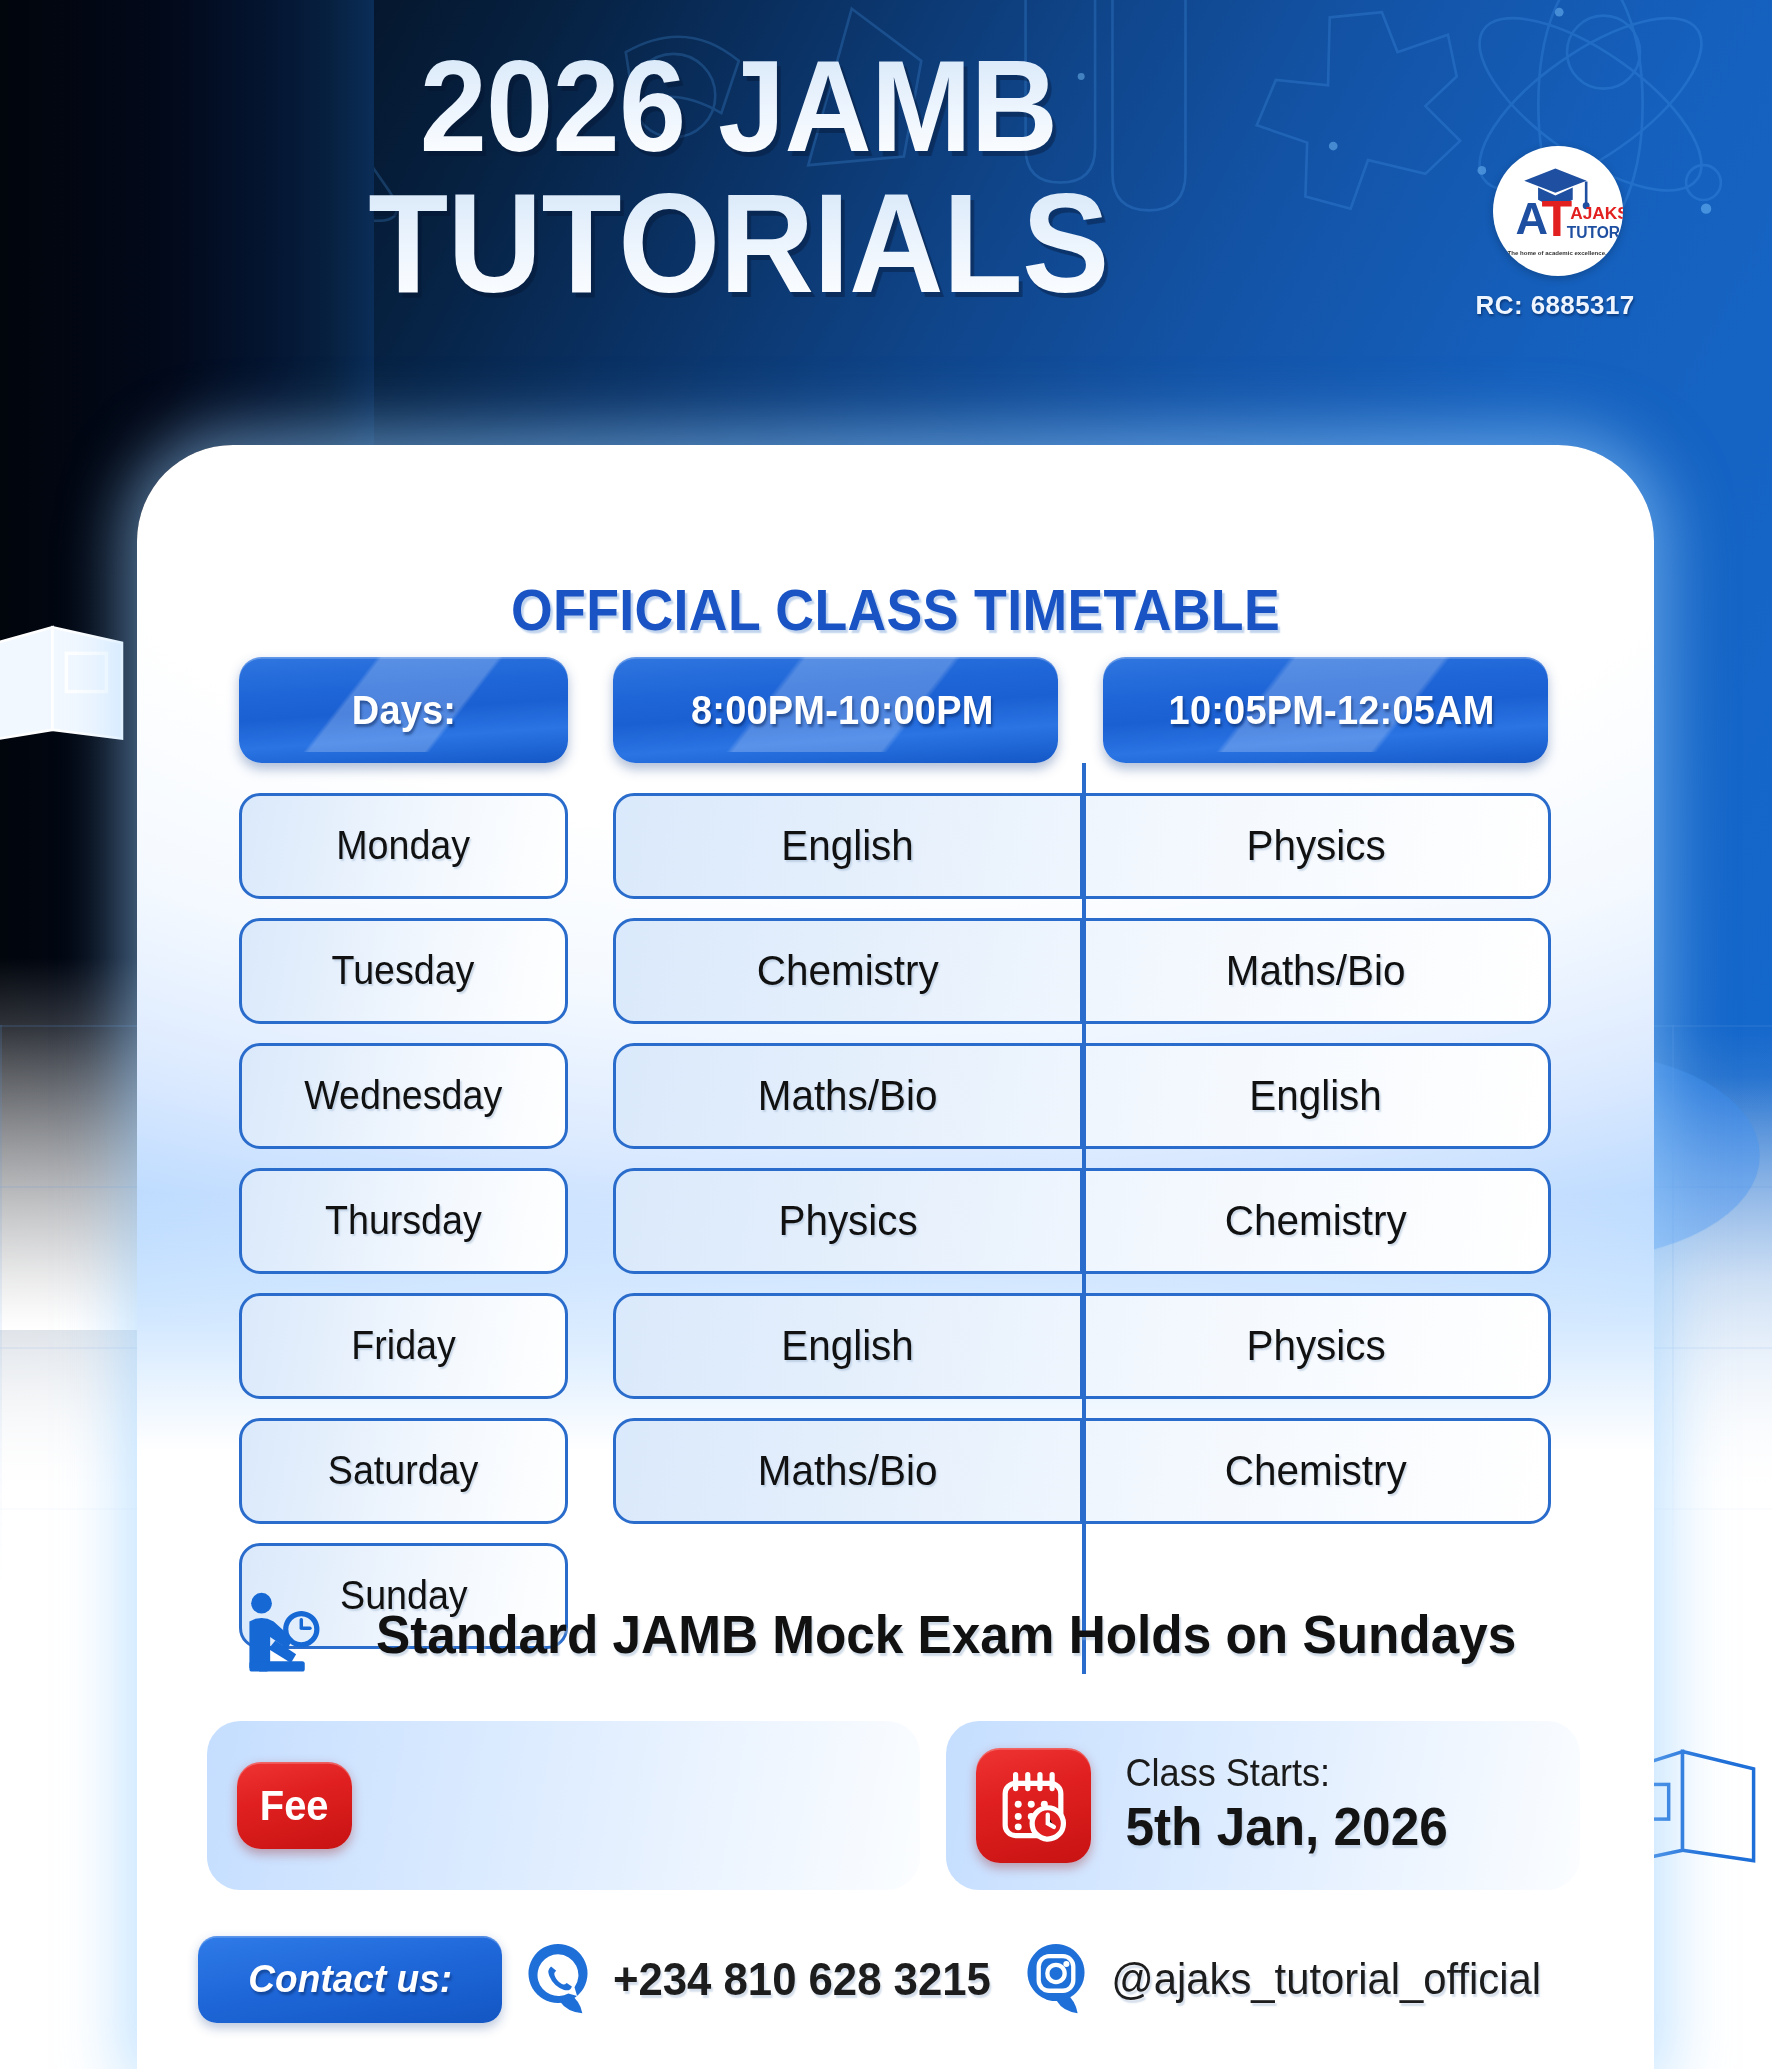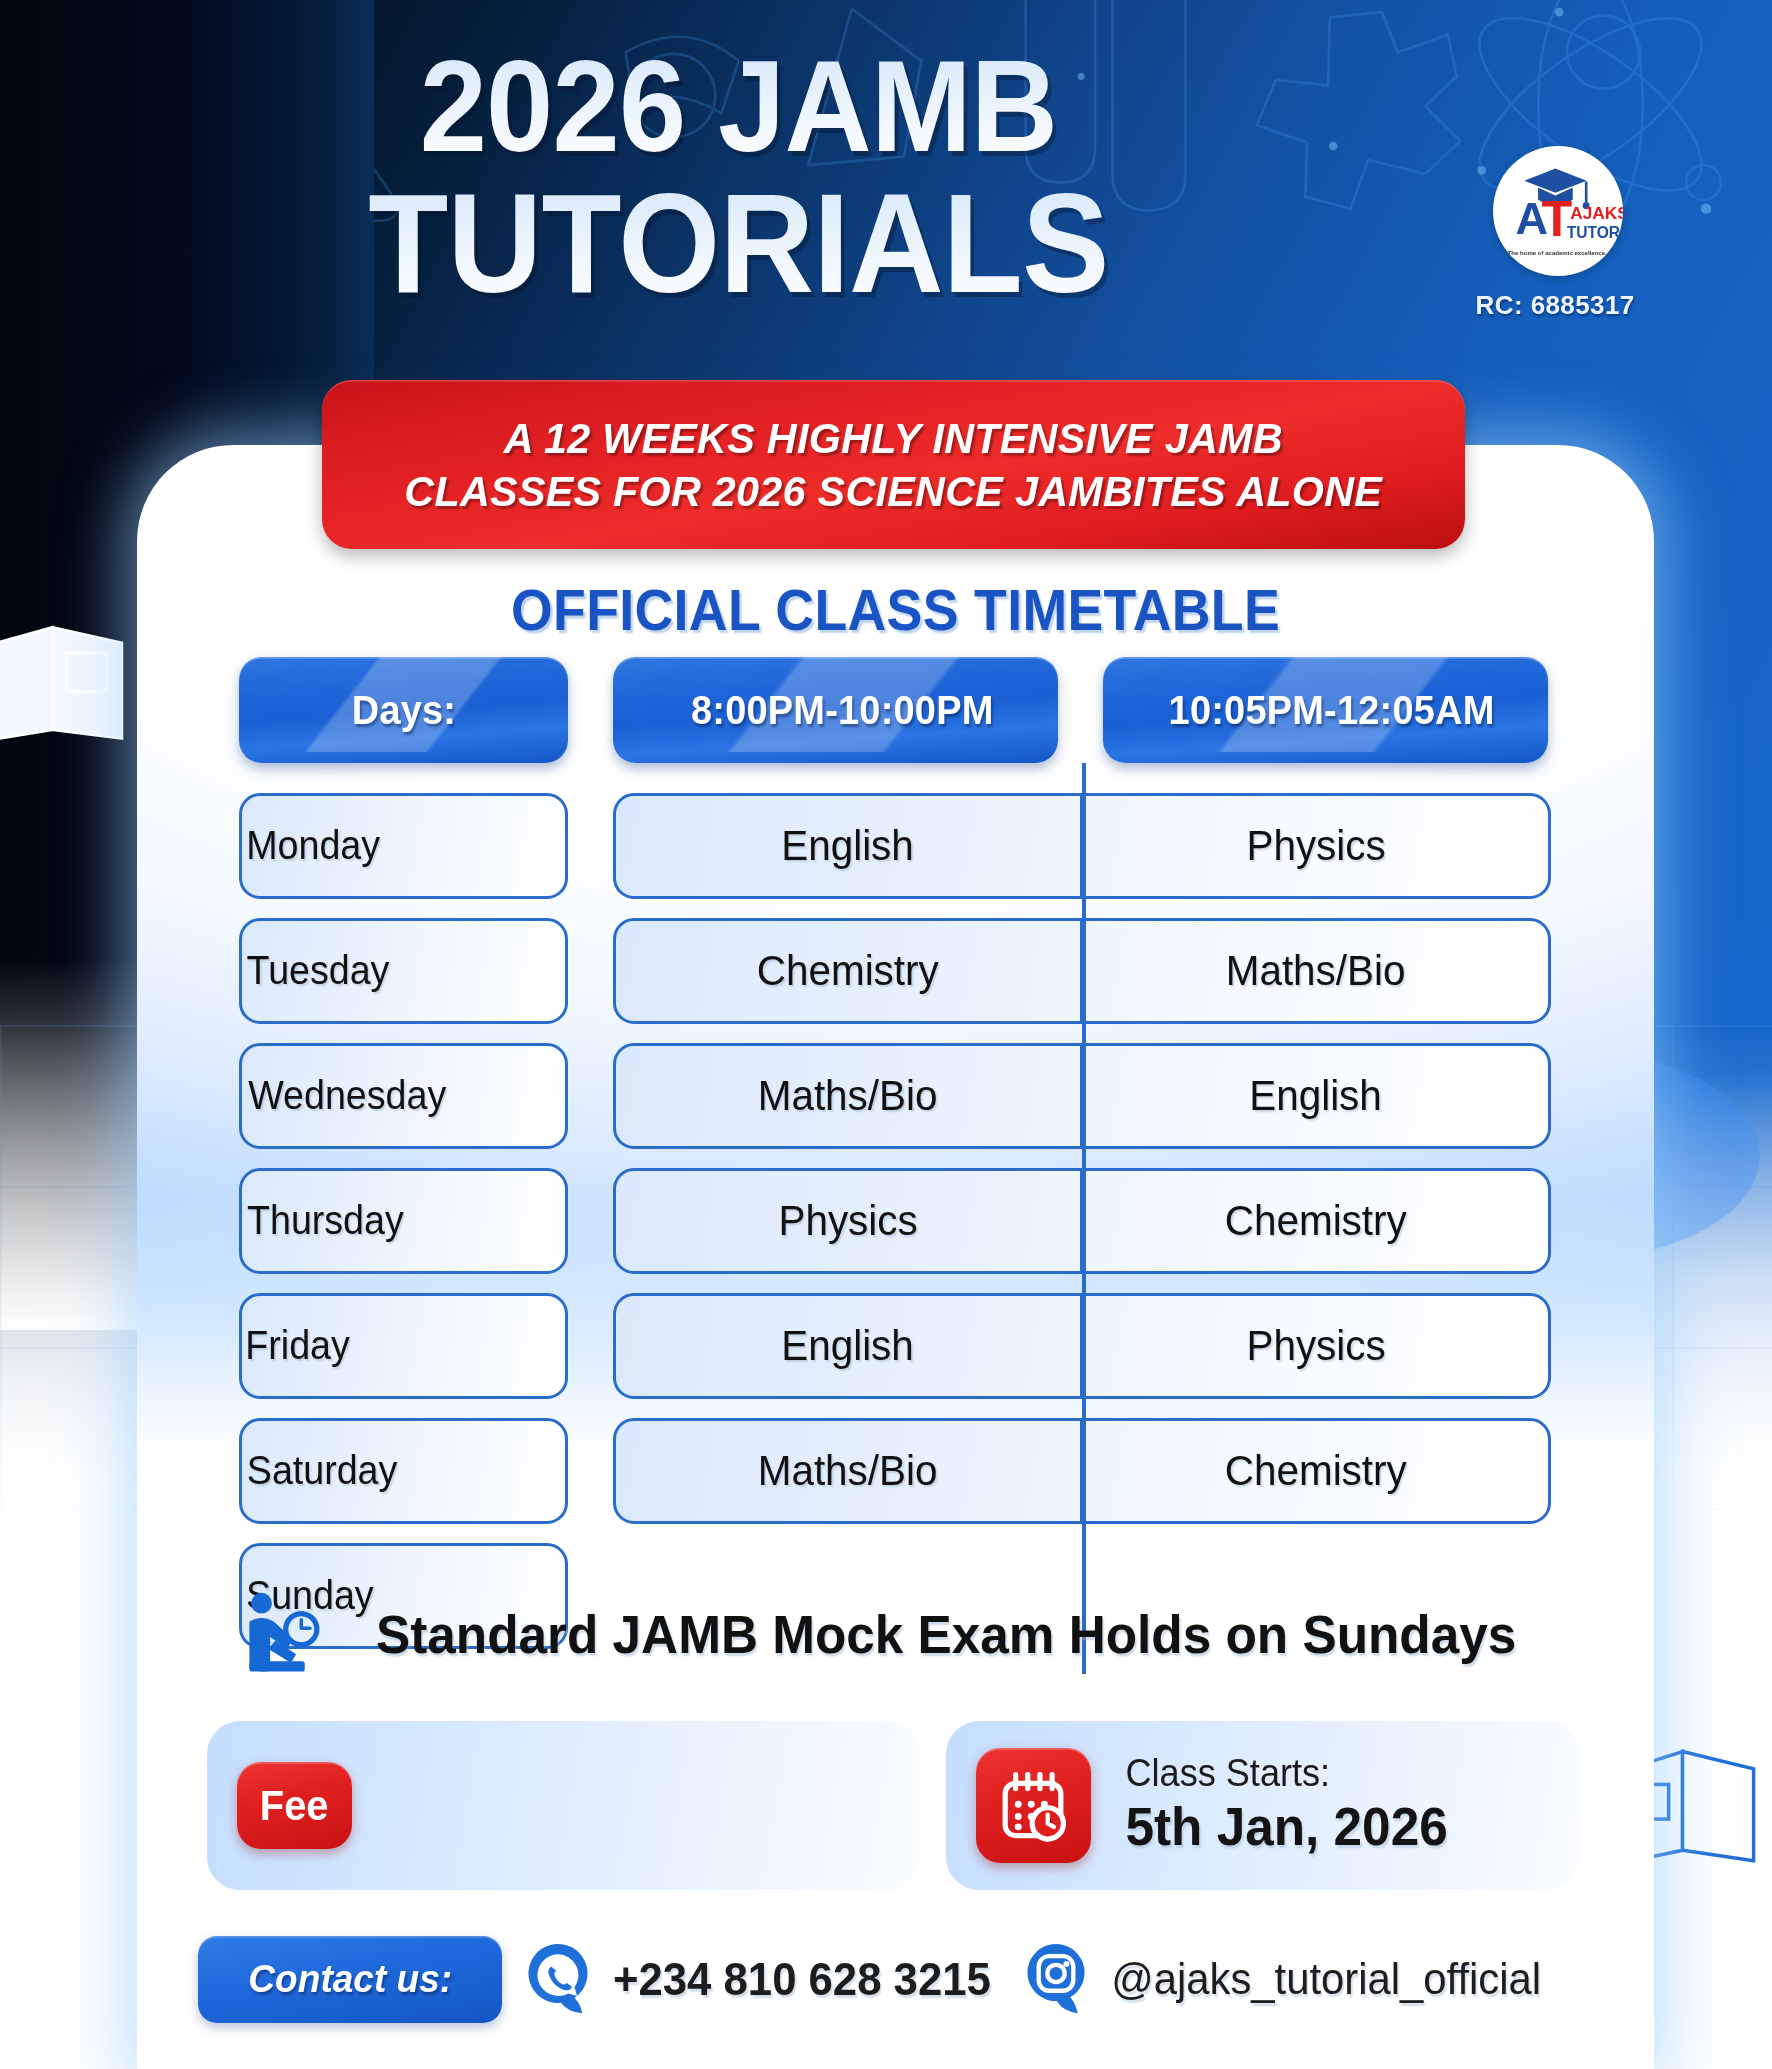--- a/index.html
+++ b/index.html
@@ -166,21 +166,21 @@
   }
   .pill-days { width: 329px; }
   .pill-gap { width: 45px; }
   .pill-slot { width: 445px; padding-left: 13px; }
 
   .tt-body { position: relative; margin-top: 29.5px; }
   .tt-row { display: flex; height: 106px; margin-bottom: 19px; position: relative; }
   .cell {
     border: 3.5px solid #2a6ccb; border-radius: 21px;
     background: linear-gradient(100deg, #dae9fb 0%, #e6f0fc 30%, #f3f8fe 60%, #ffffff 100%);
-    display: flex; align-items: center; 
+    display: flex; align-items: center; justify-content: center;
     position: relative;
   }
   .cell-day { width: 329px; }
   .cell-spacer { width: 45px; border: none; background: none; }
   .cell-subj { width: 939px; }
   .cell-subj .half {
     flex: 1 1 0; display: flex; align-items: center; justify-content: center; height: 100%;
   }
   .cell-subj .divider {
     width: 3.5px; height: 100%; background: #2a6ccb; flex: 0 0 3.5px;
@@ -377,26 +377,20 @@
         <text x="85" y="106" font-family="Liberation Sans, sans-serif" font-size="18" font-weight="700" fill="#1f4fa0">TUTORIALS</text>
 
         <text x="75" y="126" text-anchor="middle" font-family="Liberation Sans, sans-serif" font-size="7" font-weight="700" fill="#333">The home of academic excellence..</text>
       </svg>
     </div>
     <div class="rc-text">RC: 6885317</div>
   </div>
 
   <div class="card"></div>
 
-  <div class="red-banner">
-    <div class="red-banner-text">
-      <div>A 12 WEEKS HIGHLY INTENSIVE JAMB</div>
-      <div>CLASSES FOR 2026 SCIENCE JAMBITES ALONE</div>
-    </div>
-  </div>
 
   <div class="tt-title">OFFICIAL CLASS TIMETABLE</div>
 
   <div class="tt">
 
     <div class="tt-head">
       <div class="pill pill-days">
         <span>Days:</span>
       </div>
       <div class="pill-gap"></div>

